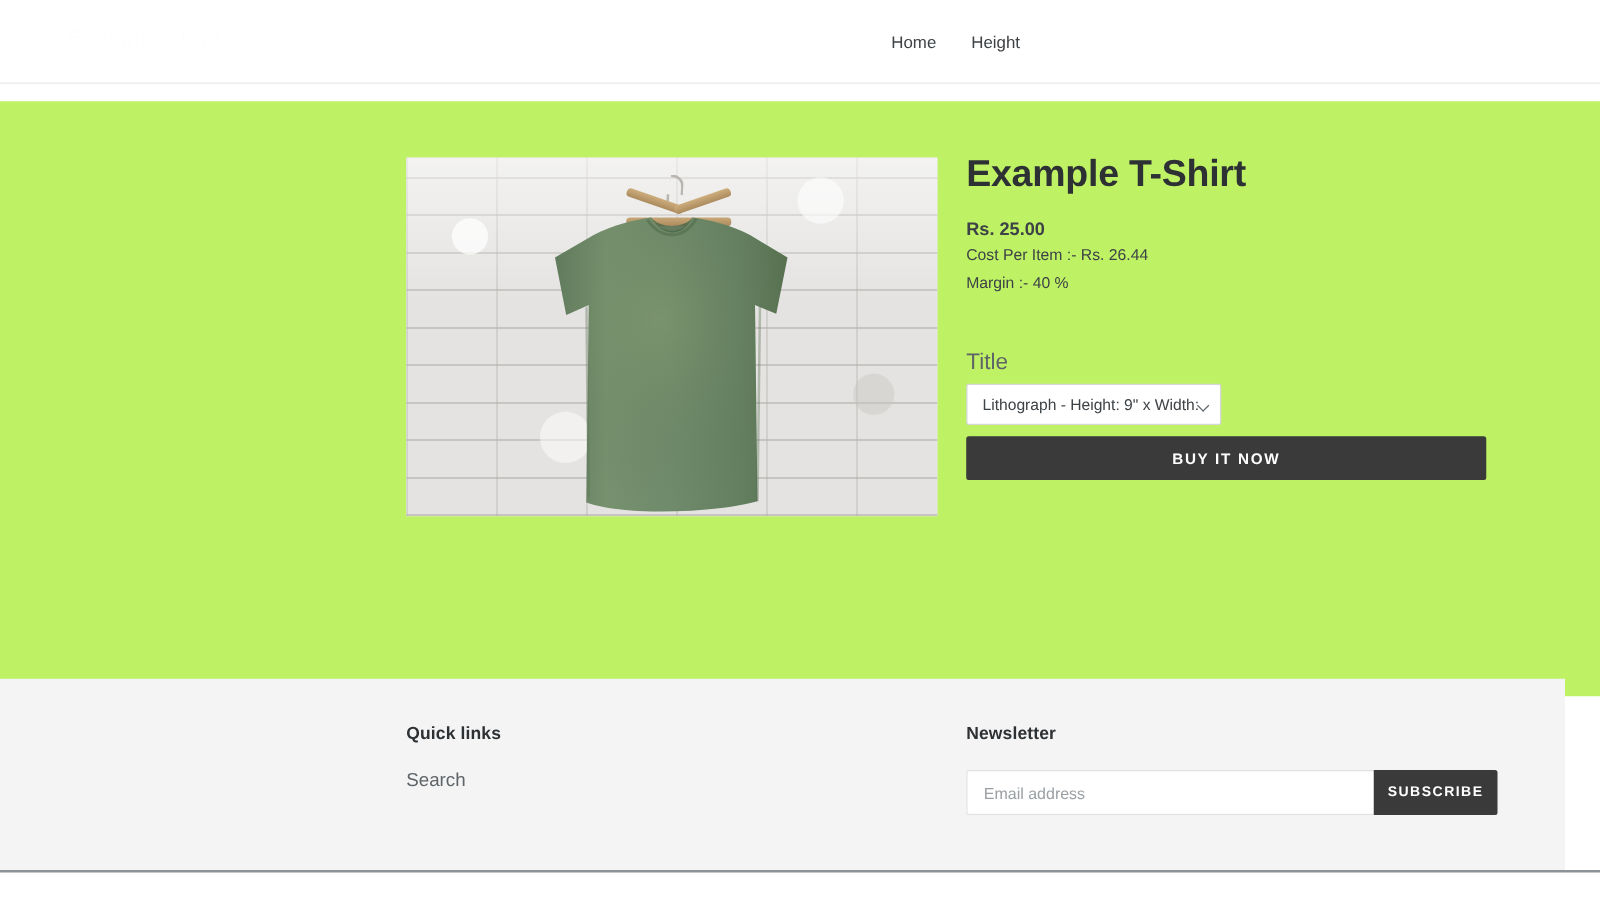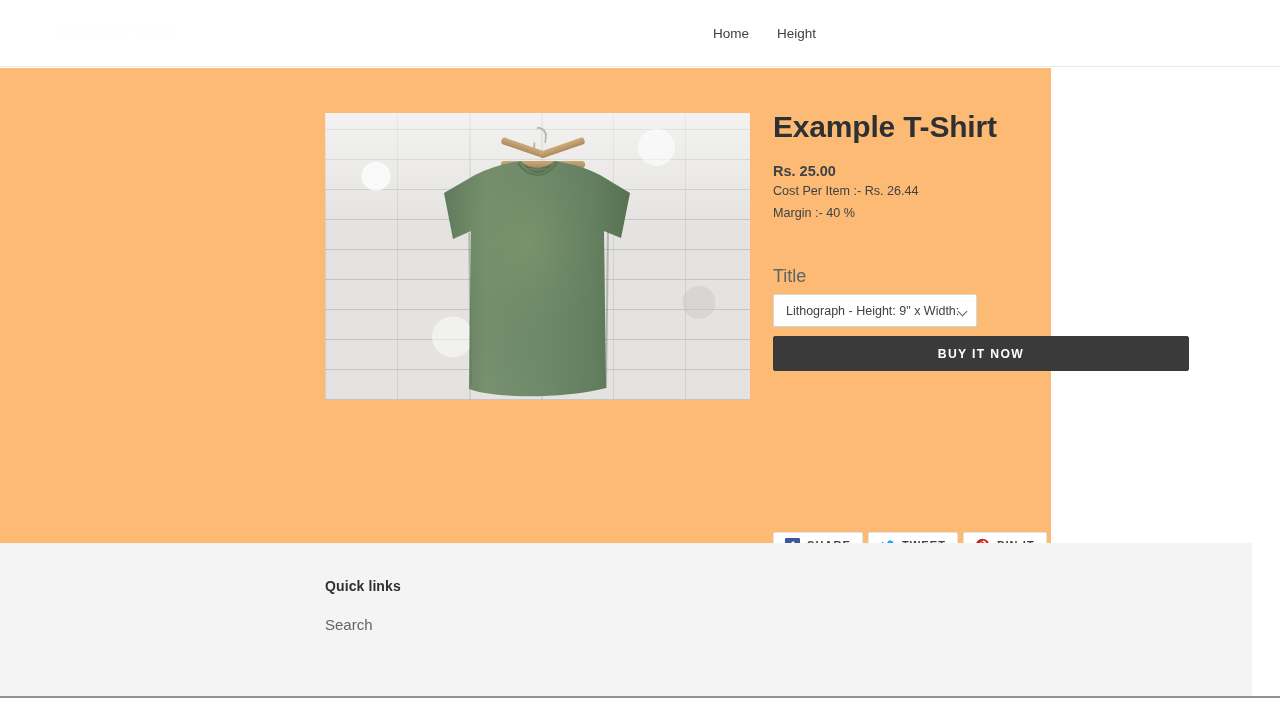--- a/index.html
+++ b/index.html
@@ -35,23 +35,23 @@
     display: flex; gap: 28px;
     font-size: 13.5px;
   }
   .main-nav a {
     color: #3d4246; text-decoration: none;
     line-height: 18px;
   }
 
   
   .product-wrap {
-    position: absolute; top: 68px; left: 0;
-    width: 1051px; height: 476px;
-    background: #fdba74;
+    position: absolute; top: 81px; left: 0;
+    width: 1280px; height: 476px;
+    background: #bef264;
   }
 
   .product-media {
     position: absolute; left: 325px; top: 45px;
     width: 425px; height: 287px;
     overflow: hidden;
     background: #e9e8e6;
   }
   .brickwall {
     position: absolute; inset: 0;
@@ -317,17 +317,24 @@
     </div>
   </div>
 
   <div class="site-footer">
 
     <div class="footer-col quick">
       <div class="footer-title">Quick links</div>
       <a href="#" class="footer-link">Search</a>
     </div>
 
+    <div class="footer-col news">
+      <div class="footer-title">Newsletter</div>
+      <div class="newsletter-form">
+        <input class="newsletter-input" type="email" placeholder="Email address" style="">
+        <button class="newsletter-btn">SUBSCRIBE</button>
+      </div>
+    </div>
   </div>
 
   <div class="page-bottom-rule"></div>
 
 </div>
 
 </body></html>

